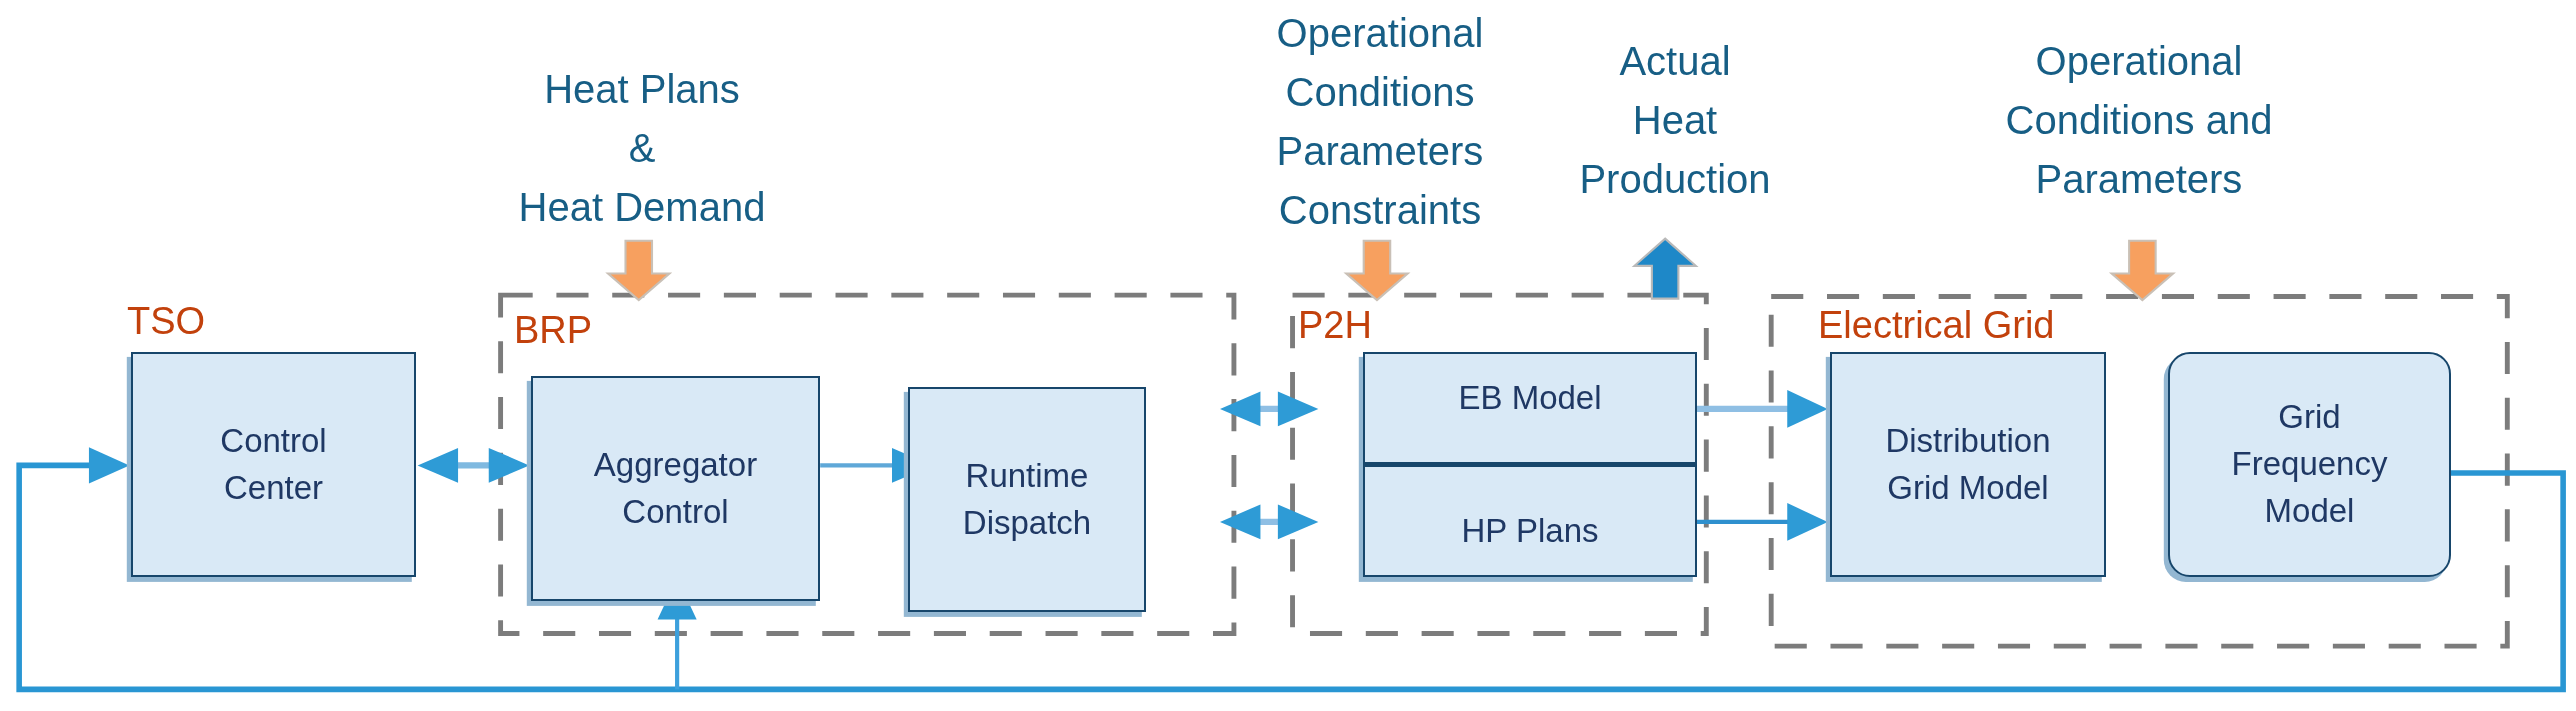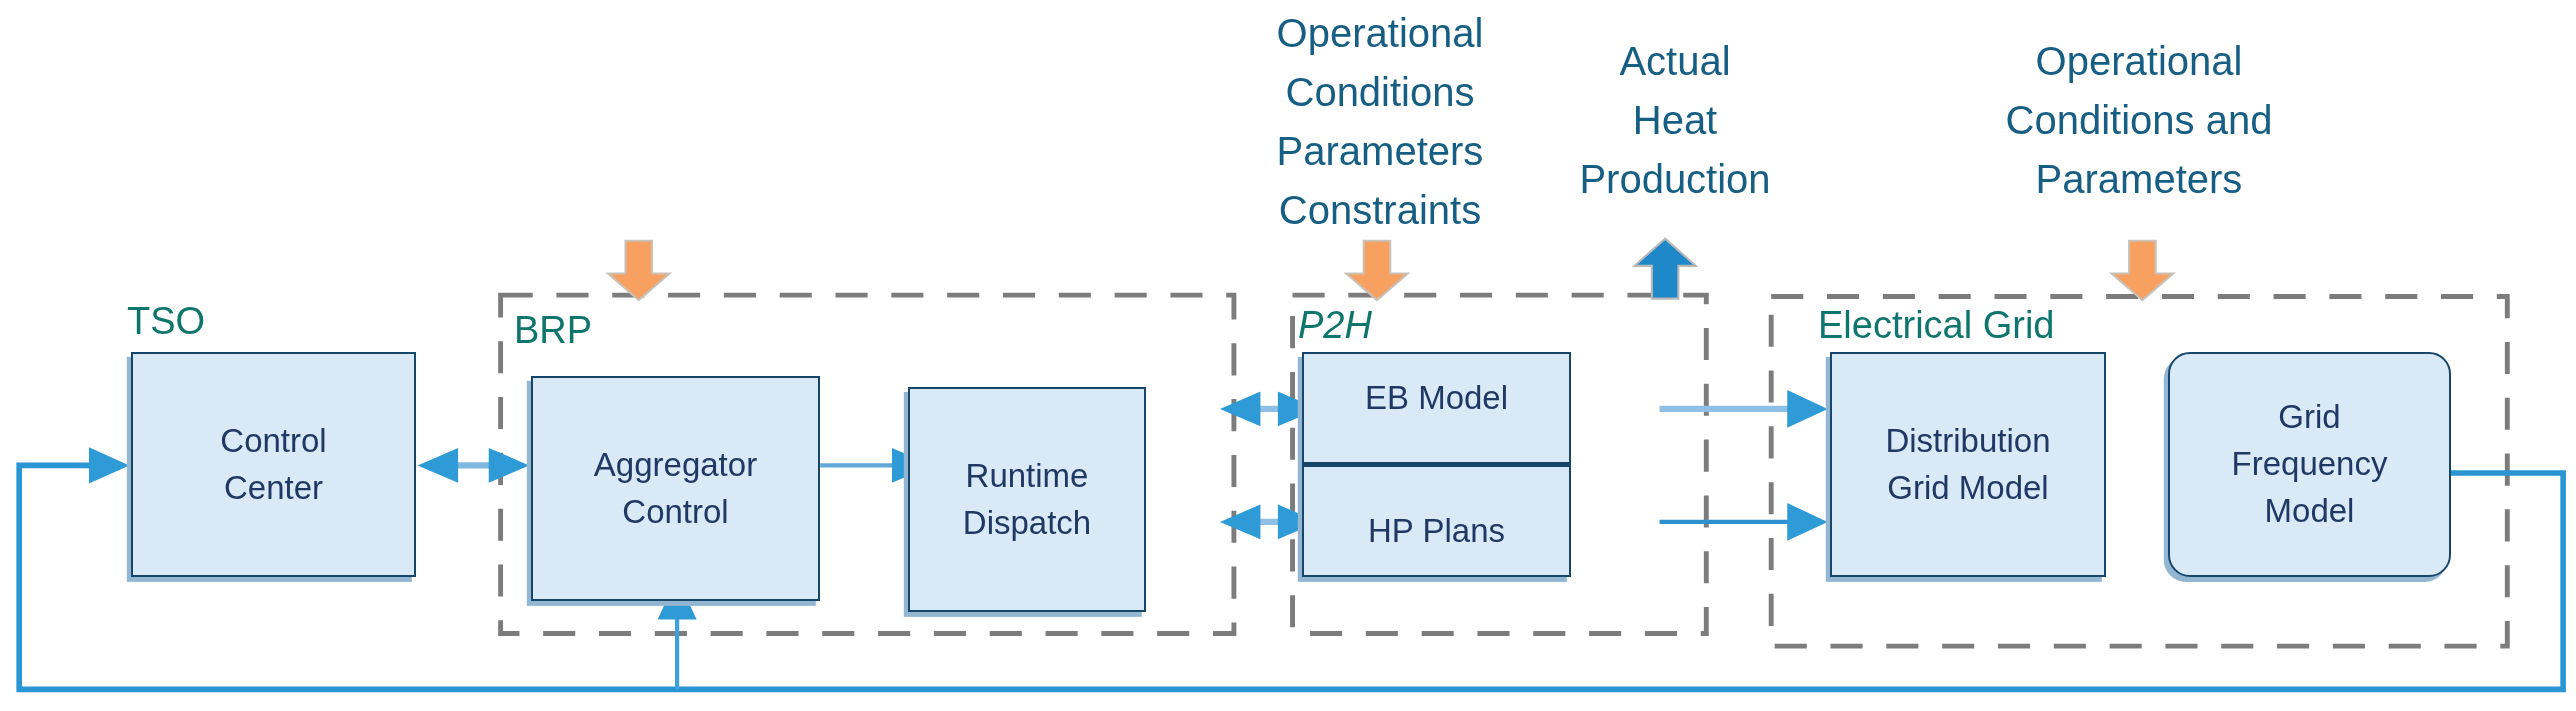--- a/index.html
+++ b/index.html
@@ -34,21 +34,21 @@
     display:flex;flex-direction:column;
   }
   .stackbox .half{
     flex:1;display:flex;align-items:center;justify-content:center;
     text-align:center;color:#1F3864;font-size:33px;white-space:pre-line;
   }
   .stackbox .divider{height:4.2px;background:#17466B;}
   
   .grouplabel{
     position:absolute;
-    color:#0f766e;
+    color:#c2410c;
     font-size:38px;
     line-height:1;
     white-space:nowrap;
   }
   
   .ann{
     position:absolute;
     color:#175E85;
     font-size:40px;
     line-height:59px;
@@ -104,44 +104,47 @@
 
     <polygon points="896,345 934,345 934,392 959,392 915,430 871,392 896,392" fill="#F7A05F" stroke="#C9C0B6" stroke-width="3"></polygon>
     <polygon points="1954,345 1992,345 1992,392 2017,392 1973,430 1929,392 1954,392" fill="#F7A05F" stroke="#C9C0B6" stroke-width="3"></polygon>
     <polygon points="3051,345 3089,345 3089,392 3114,392 3070,430 3026,392 3051,392" fill="#F7A05F" stroke="#C9C0B6" stroke-width="3"></polygon>
 
     <polygon points="2386,342 2430,381 2405,381 2405,428 2367,428 2367,381 2342,381" fill="#1E88C8" stroke="#B9B9B9" stroke-width="3"></polygon>
   </svg>
 
   <div class="grouplabel" style="left:127px;top:302px;">TSO</div>
   <div class="grouplabel" style="left:514px;top:311px;">BRP</div>
-  <div class="grouplabel" style="left:1298px;top:306px;font-style:italic;">P2H</div>
+  <div class="grouplabel" style="left:1298px;top:306px;">P2H</div>
   <div class="grouplabel" style="left:1778px;top:306px;margin-left:40px;">Electrical Grid</div>
 
+  <div class="ann" style="left:642px;top:60px;">Heat Plans
+&amp;
+Heat Demand</div>
   <div class="ann" style="left:1380px;top:3.5px;">Operational
 Conditions
 Parameters
 Constraints</div>
   <div class="ann" style="left:1651px;top:32px;margin-left:24px;">Actual
 Heat
 Production</div>
   <div class="ann" style="left:2139px;top:32px;">Operational
 Conditions and
 Parameters</div>
 
   <div class="box" style="left:131px;top:352px;width:285px;height:225px;">Control
 Center</div>
 
   <div class="box" style="left:531px;top:352px;width:289px;height:225px;margin-top:24px;">Aggregator
 Control</div>
 
   <div class="box" style="left:908px;top:352px;width:238px;height:225px;margin-top:35px;">Runtime
 Dispatch</div>
 
-  <div class="stackbox" style="left:1302px;top:352px;width:269px;height:225px;gap:20px;">
+  <div class="stackbox" style="left:1363px;top:352px;width:334px;height:225px;gap:20px;">
     <div class="half">EB Model</div>
     <div class="divider"></div>
     <div class="half">HP Plans</div>
   </div>
 
   <div class="box" style="left:1830px;top:352px;width:276px;height:225px;">Distribution
 Grid Model</div>
 
   <div class="box" style="left:2168px;top:352px;width:283px;height:225px;border-radius:22px;">Grid
 Frequency

